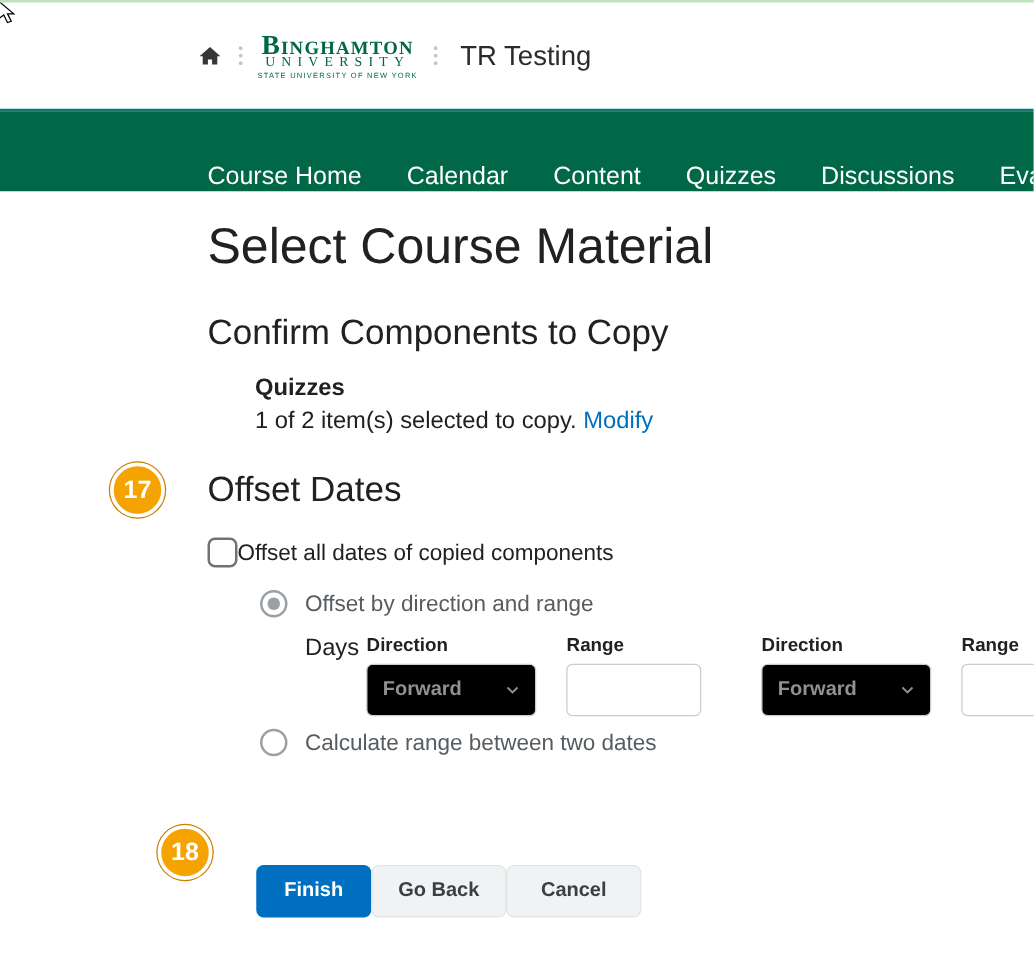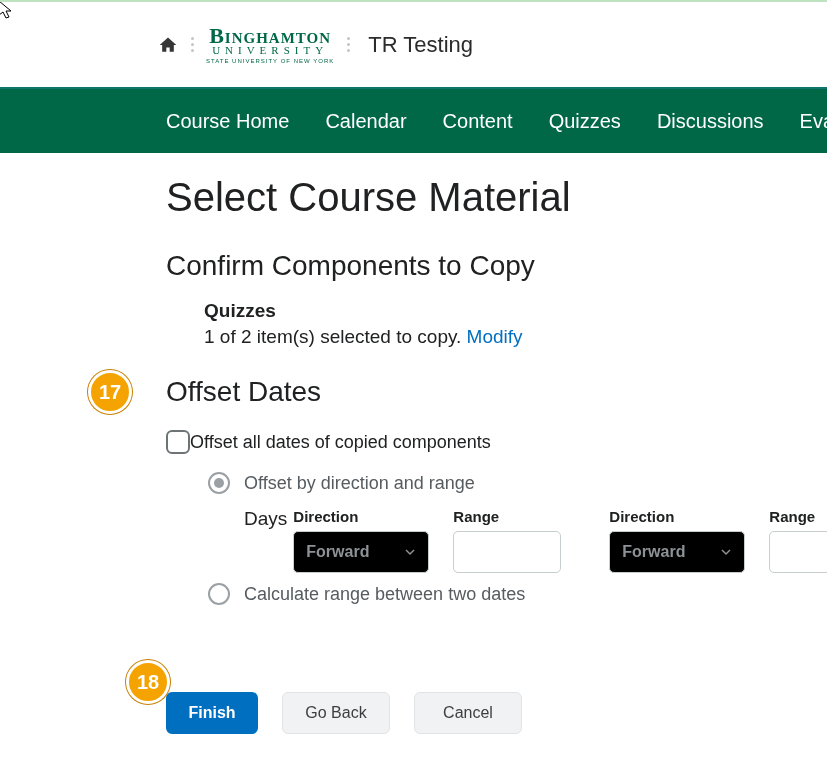--- a/index.html
+++ b/index.html
@@ -13,21 +13,21 @@
   .home-icon { width: 20px; height: 20px; color: #363636; display: flex; align-items: center; }
   .vdots { width: 4px; display: flex; flex-direction: column; align-items: center; gap: 3px; margin: 0 12px; }
   .vdots span { width: 3px; height: 3px; background: #c4c4c4; border-radius: 50%; }
   .bing-logo { display: flex; flex-direction: column; align-items: center; line-height: 1; }
   .bing-logo .l1 { font-family: Georgia, 'Times New Roman', serif; font-variant: small-caps; letter-spacing: 1px; font-size: 22px; color: #006747; font-weight: 700; }
   .bing-logo .l2 { font-family: Georgia, 'Times New Roman', serif; letter-spacing: 5px; font-size: 11px; color: #006747; margin-top: -2px; }
   .bing-logo .l3 { font-size: 6px; letter-spacing: 1px; color: #006747; margin-top: 2px; text-transform: uppercase; }
   .course-name { font-size: 22px; color: #2b2b2b; margin-left: 6px; }
 
   
-  .navbar { background: #006747; height: 64px; display: flex; align-items: center; padding-left: 166px; gap: 36px; }
+  .navbar { background: #006747; height: 64px; display: flex; align-items: flex-end; padding-left: 166px; gap: 36px; }
   .nav-link { color: #fff; font-size: 20px; white-space: nowrap; cursor: pointer; }
 
   
   .content { padding: 14px 0 0 166px; width: 719px; }
   h1.page-title { font-size: 40px; font-weight: 400; margin: 8px 0 30px 0; color: #202122; }
   h2.subhead { font-size: 28px; font-weight: 400; margin: 0 0 18px 0; color: #202122; }
   .components { padding-left: 38px; margin-bottom: 28px; }
   .components .compname { font-size: 19px; font-weight: 700; }
   .components .compline { font-size: 19px; margin-top: 4px; }
   .modify { color: #006fbf; cursor: pointer; }
@@ -47,24 +47,24 @@
   .unit-col { display: flex; gap: 6px; }
   .unit-title { font-size: 19px; color: #202122; margin-bottom: 4px; }
   .sub-row { display: flex; gap: 24px; }
   .sub-col { display: flex; flex-direction: column; gap: 6px; }
   .field-label { font-size: 15px; font-weight: 700; color: #202122; }
   .select { width: 136px; height: 42px; border: 1px solid #c8cdd0; border-radius: 5px; background: #000000; color: #8c9296; display: flex; align-items: center; justify-content: space-between; padding: 0 12px; font-size: 16px; font-weight: bold; }
   .select .chev { width: 12px; height: 12px; display: flex; align-items: center; }
   .textin { width: 108px; height: 42px; border: 1px solid #c8cdd0; border-radius: 5px; background: #fff; }
 
   
-  .footer { padding-left: 166px; position: absolute; bottom: 32px; display: flex; gap: 24px; align-items: center; }
+  .footer { padding-left: 166px; position: absolute; bottom: 32px; display: flex; align-items: center; margin-left: 39px; }
   .btn { height: 42px; border-radius: 6px; display: flex; align-items: center; justify-content: center; font-size: 16px; cursor: pointer; }
   .btn-primary { width: 92px; background: #006fbf; color: #fff; font-weight: 700; }
-  .btn-secondary { width: 108px; background: #f0f2f3; color: #3b3f41; font-weight: 400; border: 1px solid #e1e4e6; }
+  .btn-secondary { width: 108px; background: #f0f2f3; color: #3b3f41; font-weight: 700; border: 1px solid #e1e4e6; }
 
   
   .anno { position: absolute; width: 44px; height: 44px; border-radius: 50%; background: #f5a300; border: 3px solid #fff; box-shadow: 0 0 0 1px #c97f00; color: #fff; font-size: 20px; font-weight: 800; display: flex; align-items: center; justify-content: center; z-index: 50; }
 </style>
 </head>
 <body>
 
 <div class="cursor">
   <svg viewBox="0 0 16 20" width="16" height="20">
       <path d="M1 1 L1 15 L5 12 L8 18 L11 17 L8 11 L13 11 Z" fill="#fff" stroke="#000" stroke-width="1"></path>

